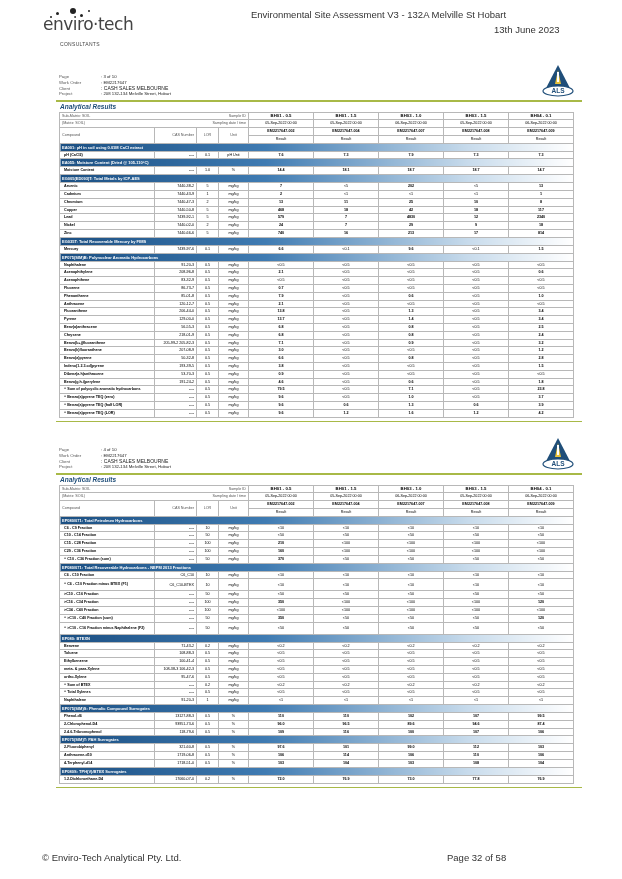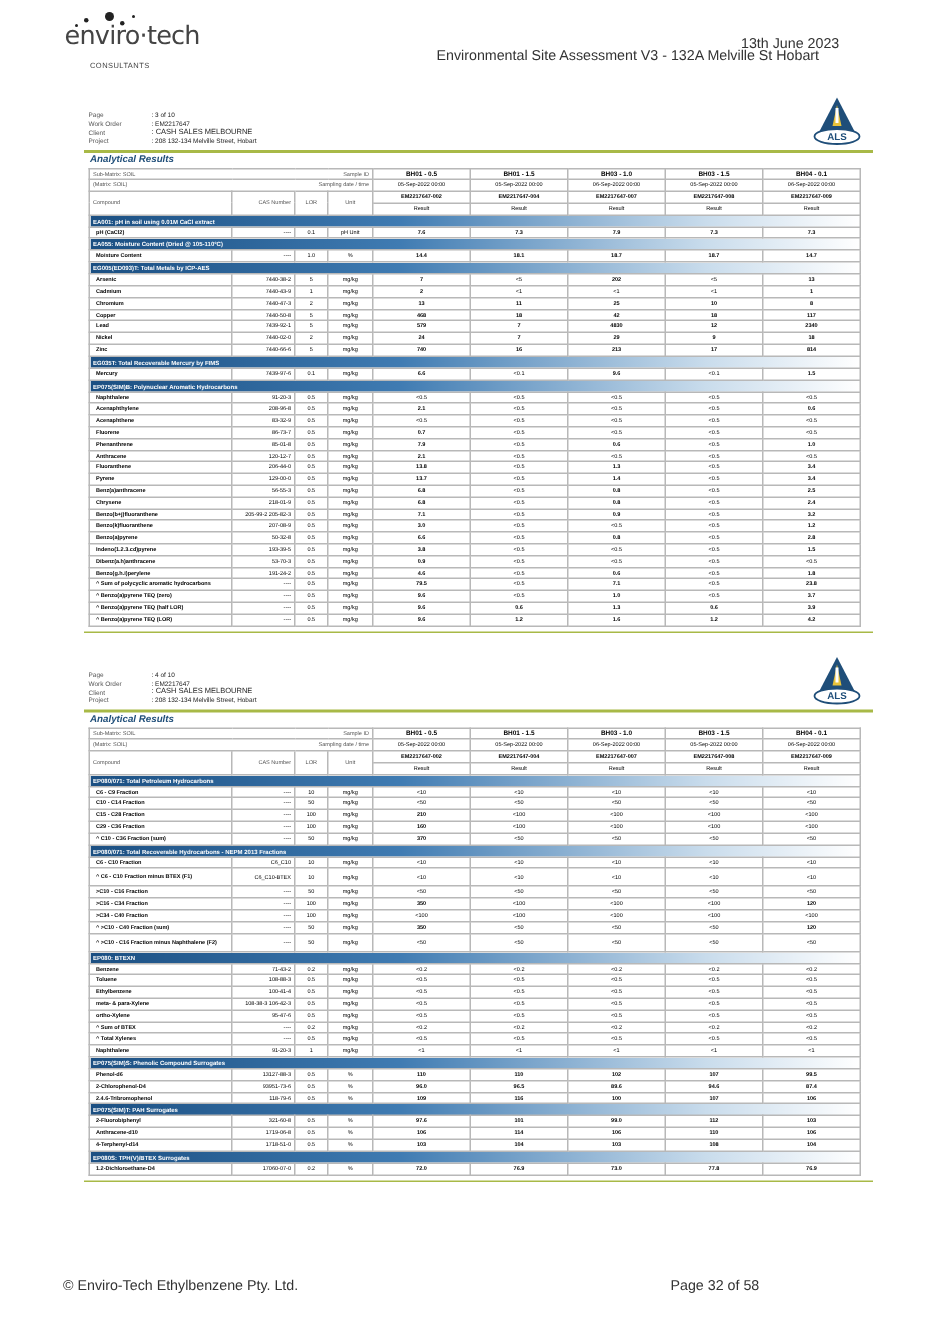--- a/index.html
+++ b/index.html
@@ -3,21 +3,21 @@
 <meta charset="utf-8">
 <style>
   html,body{margin:0;padding:0;background:#fff;}
   body{width:622px;height:879px;position:relative;overflow:hidden;font-family:"Liberation Sans",sans-serif;color:#000;}
   .hdr{position:absolute;left:0;top:0;width:622px;height:50px;}
   .logo{position:absolute;left:40px;top:8px;width:80px;height:40px;}
   .logo-dots{position:absolute;left:6px;top:0;width:60px;height:14px;}
   .logo-dots span{position:absolute;background:#222;border-radius:50%;}
   .logo-name{position:absolute;left:3px;top:6px;font-family:"DejaVu Sans",sans-serif;font-size:17px;color:#444;letter-spacing:-0.5px;text-align:center;}
   .logo-sub{position:absolute;left:20px;top:33px;font-size:5px;color:#444;letter-spacing:0.3px;}
-  .doc-title{position:absolute;left:251px;top:32px;font-size:9.5px;color:#333;white-space:nowrap;margin-left:40px;}
+  .doc-title{position:absolute;left:251px;top:9px;font-size:9.5px;color:#333;white-space:nowrap;}
   .doc-date{position:absolute;left:494px;top:24px;font-size:9.5px;color:#333;white-space:nowrap;}
 
   .page{position:absolute;left:59px;width:520px;}
   #p1{top:74px;} #p2{top:447px;}
   .meta{position:relative;height:26px;font-size:4.3px;color:#555;line-height:5.8px;}
   .meta .row{display:flex;}
   .meta .k{width:42px;}
   .meta .v{color:#222;}
   .meta .v.big{font-size:5px;}
   .als{position:absolute;right:4px;top:-10px;width:34px;height:34px;}
@@ -871,14 +871,14 @@
           <td class="c b">76.9</td>
           <td class="c b">73.0</td>
           <td class="c b">77.8</td>
           <td class="c b">76.9</td>
         </tr>
       </tbody>
   </table>
   <div class="frule"></div>
 </div>
 
-<div class="foot-l">© Enviro-Tech Ethylbenzene Pty. Ltd.</div>
+<div class="foot-l">© Enviro-Tech Analytical Pty. Ltd.</div>
 <div class="foot-r">Page 32 of 58</div>
 
 </body></html>

